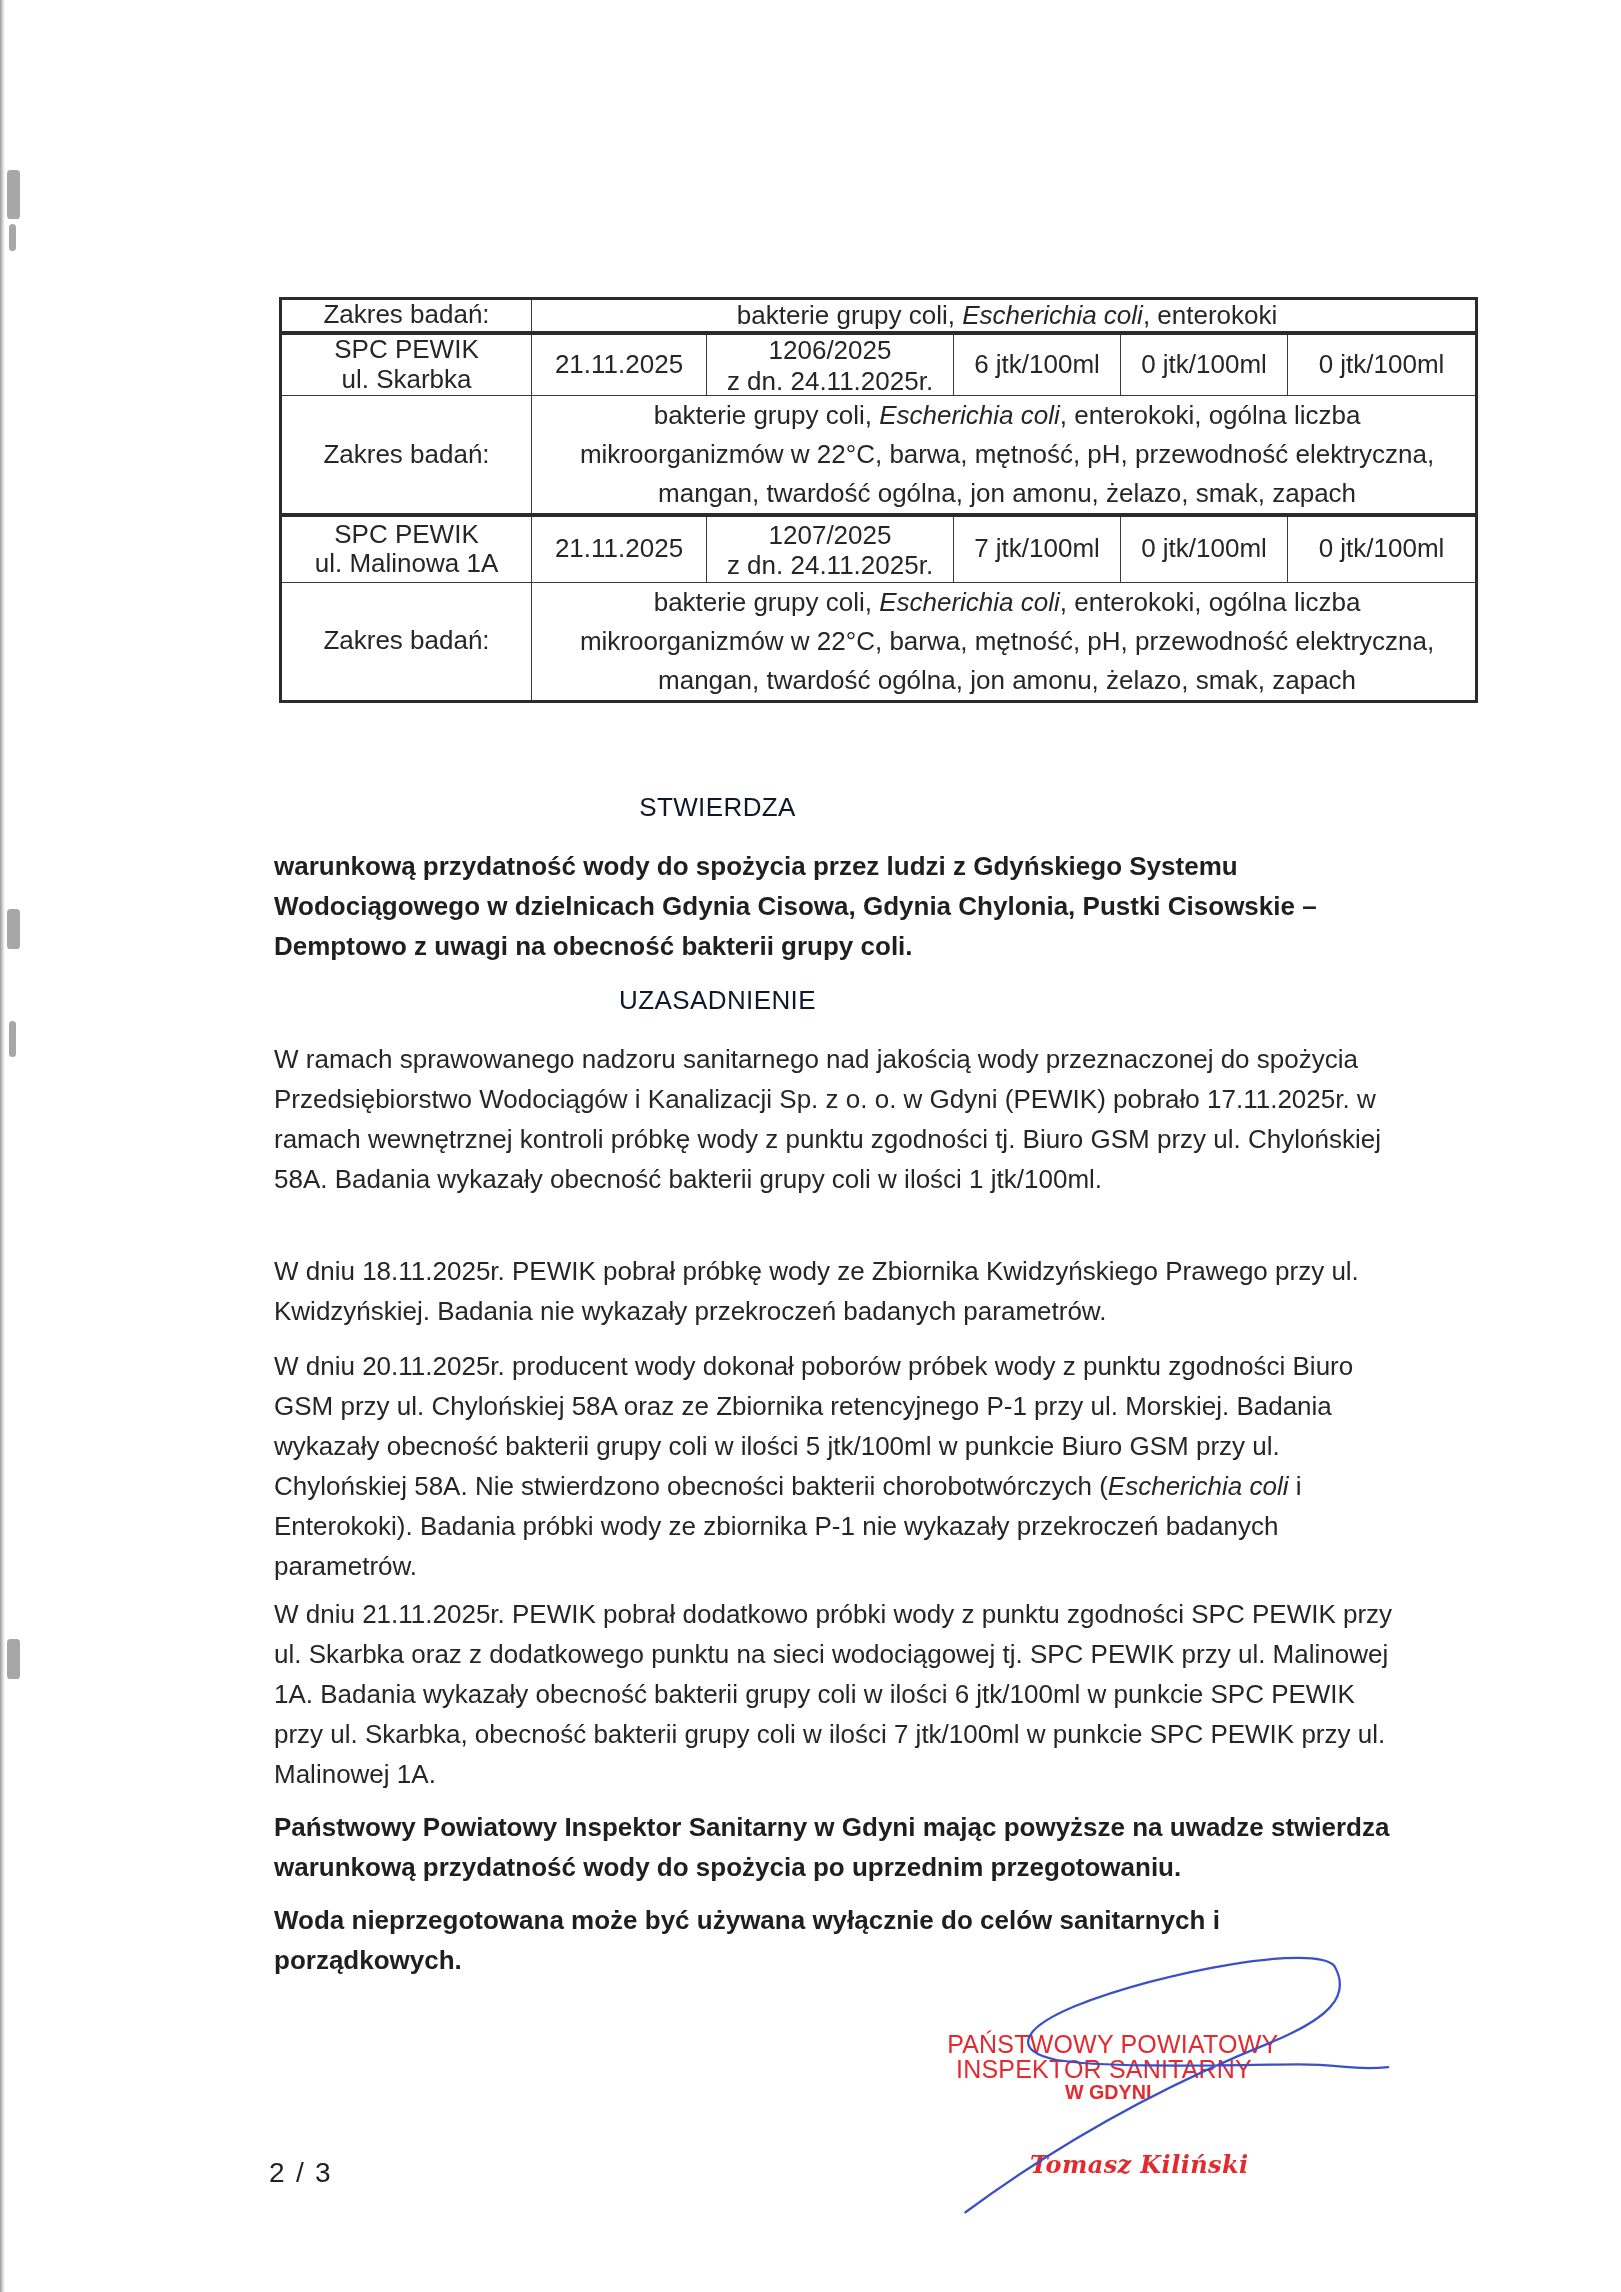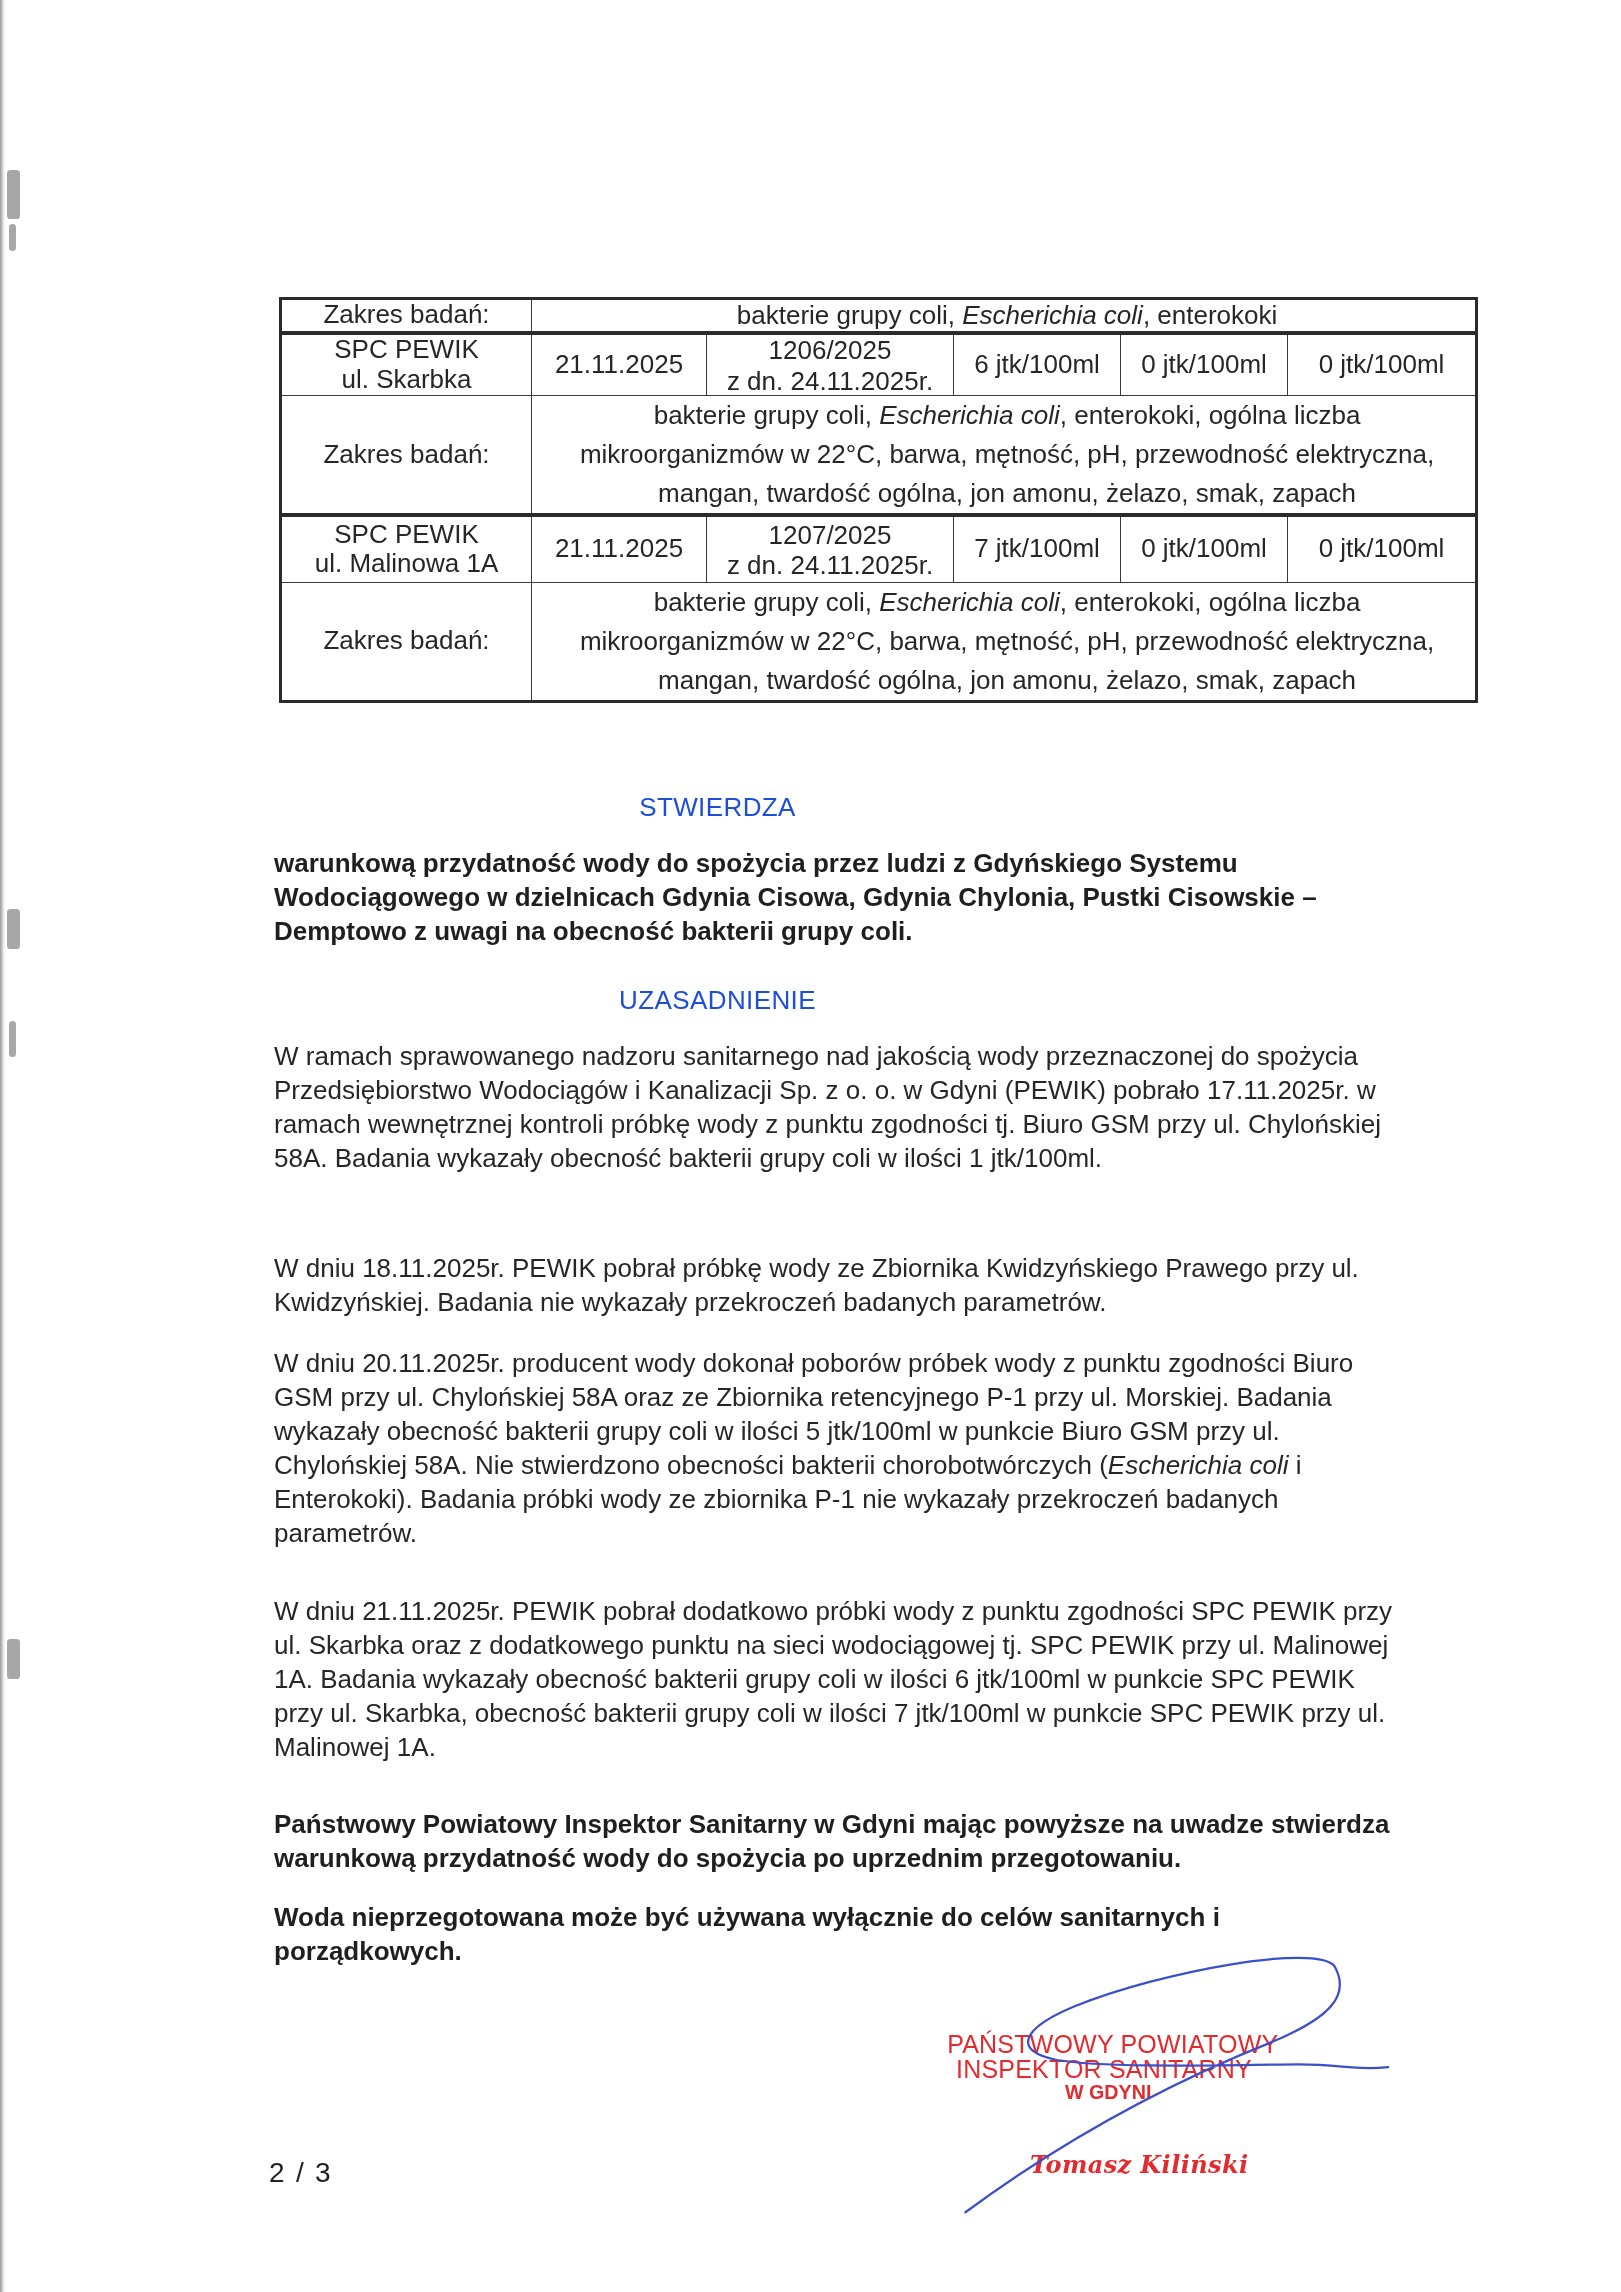--- a/index.html
+++ b/index.html
@@ -31,25 +31,25 @@
   table.results td.scope {
     text-align: center; padding-left: 12.5px; line-height: 39px;
   }
   table.results td.scope-single { line-height: 30px; }
   table.results td.date { padding-top: 0; }
   table.results td.ref { line-height: 28px; padding-top: 1.8px; }
   table.results td.val { padding-top: 0; }
   .ref-bottom { display: inline-block; margin-top: 2.7px; }
   .heading {
     position: absolute; left: 0; width: 1435px; text-align: center;
-    font-size: 26px; letter-spacing: 0.4px; color: #1d4ed8;
+    font-size: 26px; letter-spacing: 0.4px; color: #0f172a;
   }
   .para {
     position: absolute; left: 274px; width: 1119px;
-    font-size: 26px; line-height: 34px; color: #262626;
+    font-size: 26px; line-height: 40px; color: #262626;
     margin: 0;
   }
   .para.bold { font-weight: bold; color: #1f1f1f; }
   .page-number {
     position: absolute; left: 269px; top: 2157px; font-size: 28px; color: #222;
     letter-spacing: 1.8px;
   }
   .stamp {
     position: absolute; left: 940px; top: 2006px; width: 376px;
     color: #e32a2e; font-family: "Liberation Sans", sans-serif;

